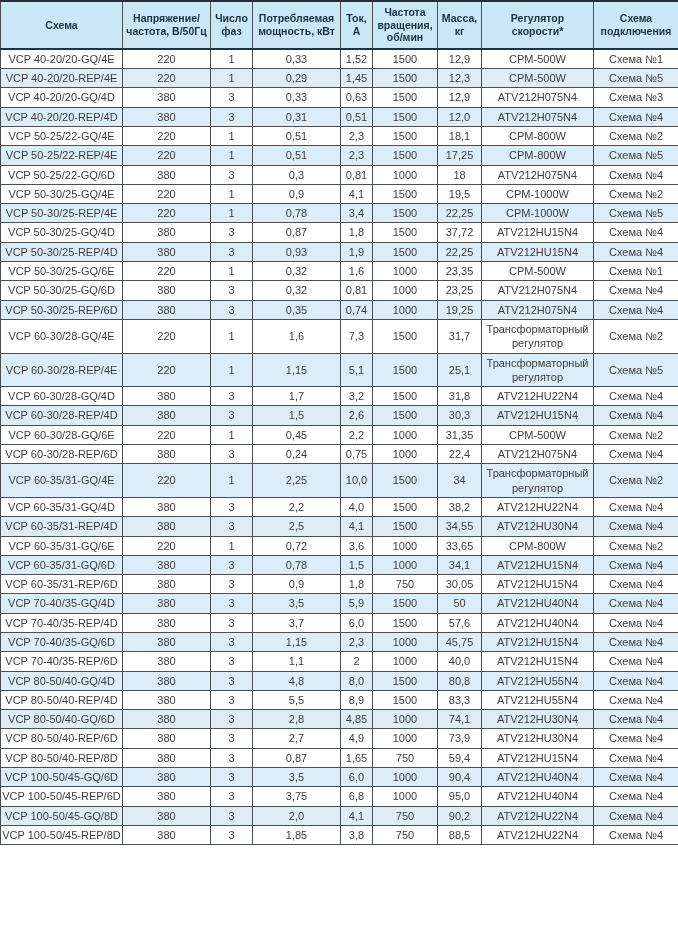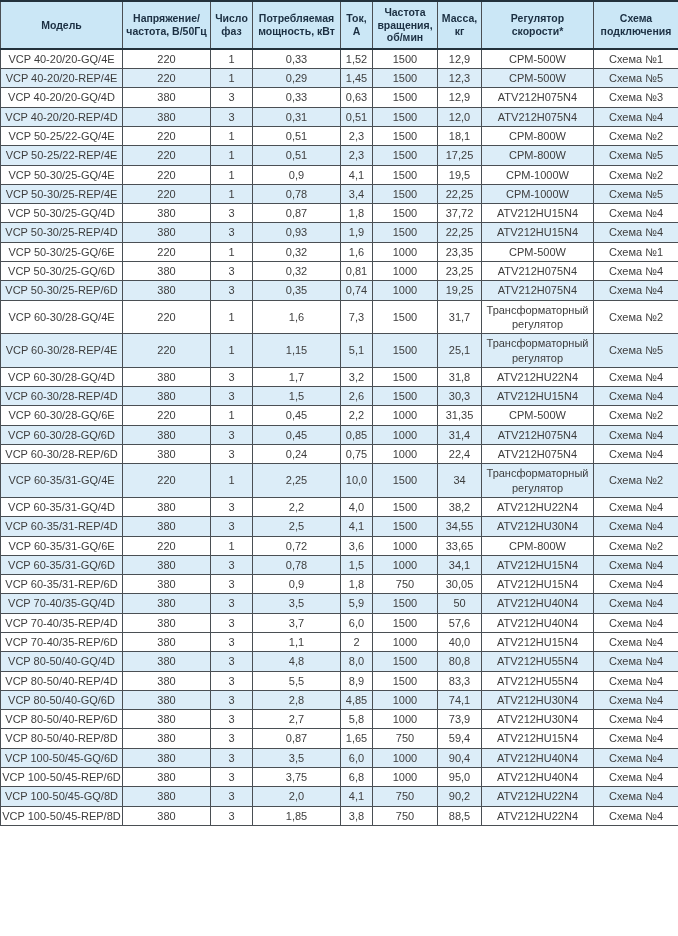--- a/index.html
+++ b/index.html
@@ -56,21 +56,21 @@
       <col style="width:42px">
     <col style="width:88px">
       <col style="width:32px">
       <col style="width:65px">
     <col style="width:44px">
       <col style="width:112px">
       <col style="width:85px">
   </colgroup>
   <thead>
     <tr id="header-row">
-        <th>Модель</th>
+        <th>Схема</th>
         <th>Напряжение/частота, В/50Гц</th>
         <th>Число фаз</th>
         <th>Потребляемая мощность, кВт</th>
         <th>Ток, А</th>
         <th>Частота вращения, об/мин</th>
         <th>Масса, кг</th>
         <th>Регулятор скорости*</th>
         <th>Схема подключения</th>
       </tr>
   </thead>
@@ -135,20 +135,31 @@
         <td>220</td>
         <td>1</td>
         <td>0,51</td>
         <td>2,3</td>
         <td>1500</td>
         <td>17,25</td>
         <td>CPM-800W</td>
         <td>Схема №5</td>
       </tr>
       <tr>
+        <td class="col-model">VCP 50-25/22-GQ/6D</td>
+        <td>380</td>
+        <td>3</td>
+        <td>0,3</td>
+        <td>0,81</td>
+        <td>1000</td>
+        <td>18</td>
+        <td>ATV212H075N4</td>
+        <td>Схема №4</td>
+      </tr>
+      <tr>
         <td class="col-model">VCP 50-30/25-GQ/4E</td>
         <td>220</td>
         <td>1</td>
         <td>0,9</td>
         <td>4,1</td>
         <td>1500</td>
         <td>19,5</td>
         <td>CPM-1000W</td>
         <td>Схема №2</td>
       </tr>
@@ -265,31 +276,20 @@
       <tr>
         <td class="col-model">VCP 60-30/28-GQ/6E</td>
         <td>220</td>
         <td>1</td>
         <td>0,45</td>
         <td>2,2</td>
         <td>1000</td>
         <td>31,35</td>
         <td>CPM-500W</td>
         <td>Схема №2</td>
-      </tr>
-      <tr class="shaded">
-        <td class="col-model">VCP 60-30/28-GQ/6D</td>
-        <td>380</td>
-        <td>3</td>
-        <td>0,45</td>
-        <td>0,85</td>
-        <td>1000</td>
-        <td>31,4</td>
-        <td>ATV212H075N4</td>
-        <td>Схема №4</td>
       </tr>
       <tr>
         <td class="col-model">VCP 60-30/28-REP/6D</td>
         <td>380</td>
         <td>3</td>
         <td>0,24</td>
         <td>0,75</td>
         <td>1000</td>
         <td>22,4</td>
         <td>ATV212H075N4</td>
@@ -376,20 +376,31 @@
         <td class="col-model">VCP 70-40/35-REP/4D</td>
         <td>380</td>
         <td>3</td>
         <td>3,7</td>
         <td>6,0</td>
         <td>1500</td>
         <td>57,6</td>
         <td>ATV212HU40N4</td>
         <td>Схема №4</td>
       </tr>
+      <tr class="shaded">
+        <td class="col-model">VCP 70-40/35-GQ/6D</td>
+        <td>380</td>
+        <td>3</td>
+        <td>1,15</td>
+        <td>2,3</td>
+        <td>1000</td>
+        <td>45,75</td>
+        <td>ATV212HU15N4</td>
+        <td>Схема №4</td>
+      </tr>
       <tr>
         <td class="col-model">VCP 70-40/35-REP/6D</td>
         <td>380</td>
         <td>3</td>
         <td>1,1</td>
         <td>2</td>
         <td>1000</td>
         <td>40,0</td>
         <td>ATV212HU15N4</td>
         <td>Схема №4</td>
@@ -425,21 +436,21 @@
         <td>1000</td>
         <td>74,1</td>
         <td>ATV212HU30N4</td>
         <td>Схема №4</td>
       </tr>
       <tr>
         <td class="col-model">VCP 80-50/40-REP/6D</td>
         <td>380</td>
         <td>3</td>
         <td>2,7</td>
-        <td>5,8</td>
+        <td>4,9</td>
         <td>1000</td>
         <td>73,9</td>
         <td>ATV212HU30N4</td>
         <td>Схема №4</td>
       </tr>
       <tr>
         <td class="col-model">VCP 80-50/40-REP/8D</td>
         <td>380</td>
         <td>3</td>
         <td>0,87</td>

